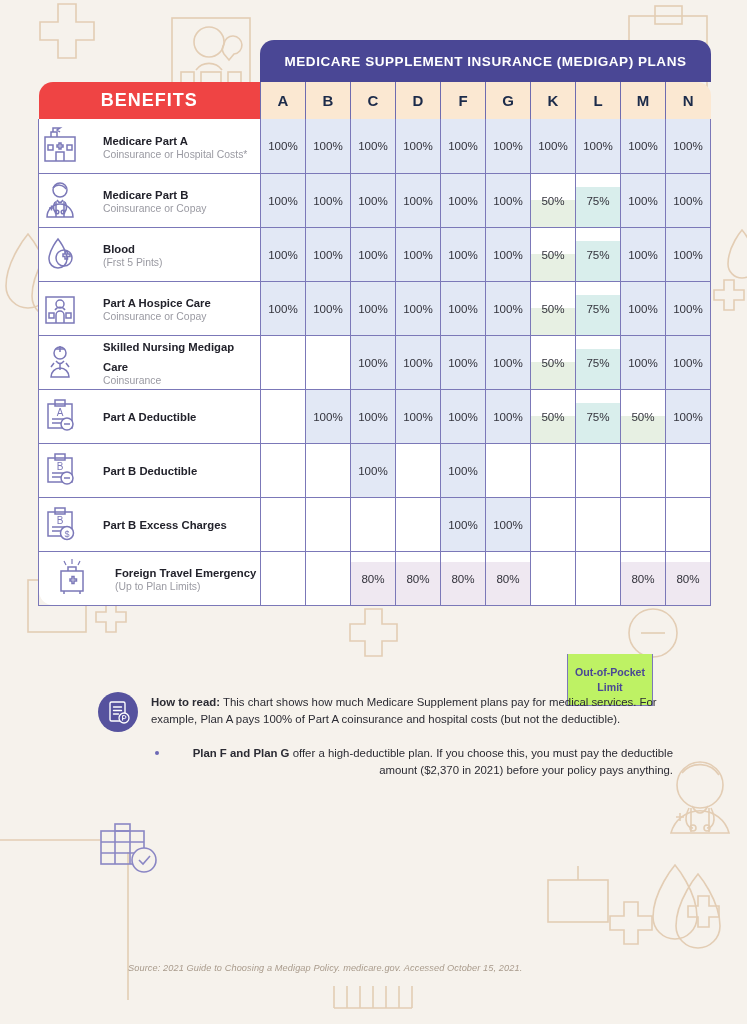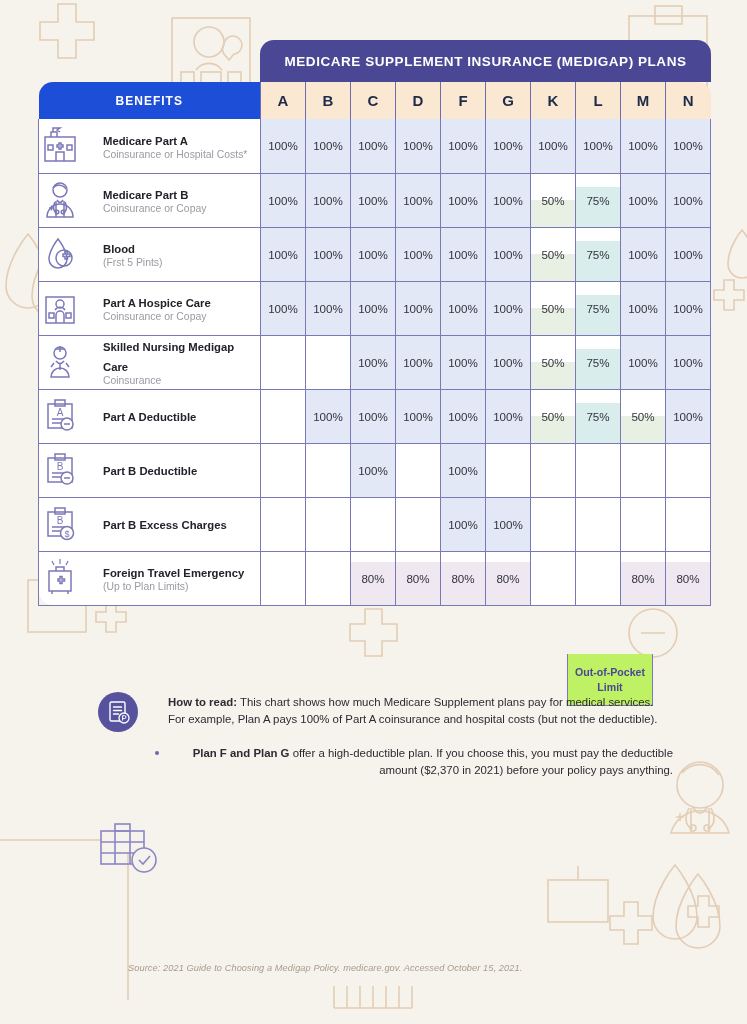--- a/index.html
+++ b/index.html
@@ -57,23 +57,23 @@
     border-collapse: collapse;
     table-layout: fixed;
     width: 673px;
   }
   table.medigap td, table.medigap th { padding: 0; }
 
   
   th.benefits-head {
     width: 222px;
     height: 37px;
-    background: #1d4ed8;
+    background: #ef4444;
     color: #fff;
-    font-size: 12px;
+    font-size: 18px;
     font-weight: bold;
     letter-spacing: 1px;
     border-radius: 14px 0 0 0;
     text-align: center;
     vertical-align: middle;
   }
 
   th.plan-head {
     height: 37px;
     background: #FBE8D2;
@@ -91,21 +91,21 @@
   td.benefit-cell {
     width: 222px;
     background: #FFFFFF;
     border-top: 1px solid #7B78B8;
     border-left: 1px solid #7B78B8;
     height: 54px;
     padding: 0 6px 0 10px;
     vertical-align: middle;
   }
   tr.r1 td.benefit-cell { border-top: none; }
-  tr.last-row td.benefit-cell { border-bottom: 1px solid #7B78B8; border-radius: 0 0 0 14px; }
+  tr.last-row td.benefit-cell { border-bottom: 1px solid #7B78B8; border-radius: 0 0 0 14px; padding-left: 12px; }
 
   .benefit-inner { display: flex; align-items: center; gap: 22px; }
   .benefit-icon { width: 42px; height: 42px; flex: 0 0 42px; }
   .benefit-text { line-height: 1.22; }
   .benefit-title { font-size: 11.3px; color: #22222B; font-weight: 600; }
   .benefit-sub { font-size: 10.4px; color: #9A9AA2; }
 
   
   td.data-cell {
     border: 1px solid #7B78B8;
@@ -145,21 +145,21 @@
   }
   .oop-text {
     color: #4A4795;
     font-size: 10.6px;
     font-weight: bold;
     line-height: 1.35;
   }
 
   
   .notes { position: absolute; left: 98px; top: 692px; width: 575px; }
-  .howto-row { display: flex; gap: 30px; align-items: flex-start; }
+  .howto-row { display: flex; gap: 13px; align-items: flex-start; }
   .howto-icon { width: 40px; height: 40px; flex: 0 0 40px; }
   .howto-text {
     font-size: 11.4px;
     line-height: 1.47;
     color: #2B2B33;
     padding-top: 2px;
   }
   .howto-text b { font-weight: bold; }
 
   ul.bullets { list-style: none; margin: 13px 0 0 56px; text-align: right; }

